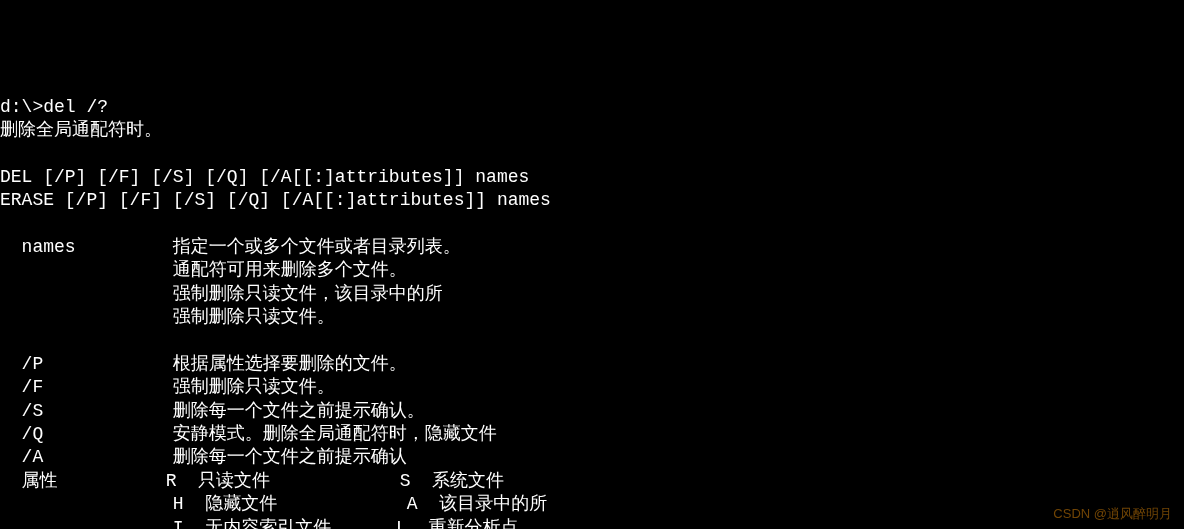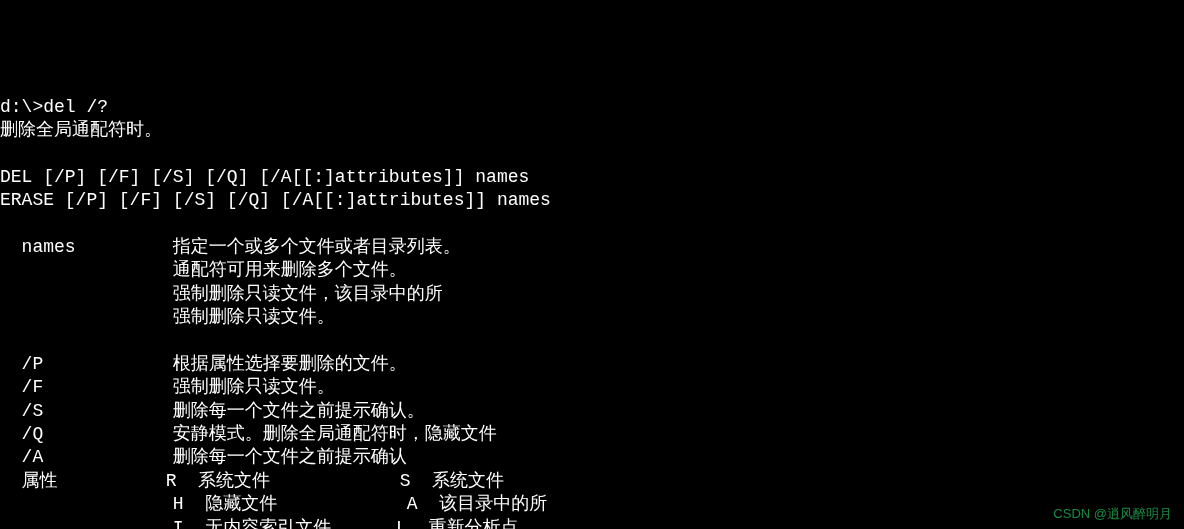--- a/index.html
+++ b/index.html
@@ -19,21 +19,21 @@
       position: relative;
       white-space: pre;
     }
     .terminal {
       padding: 2px 0;
     }
     .watermark {
       position: absolute;
       bottom: 6px;
       right: 12px;
-      color: #22c55e;
+      color: #a16207;
       font-size: 13px;
       font-family: Arial, sans-serif;
       opacity: 0.7;
     }
   </style>
 </head>
 <body>
 
 
 
@@ -46,21 +46,21 @@
 <span>  names</span>         <span>指定一个或多个文件或者目录列表。</span>
                 <span>通配符可用来删除多个文件。</span>
                 <span>强制删除只读文件，该目录中的所</span>
                 <span>强制删除只读文件。</span>
 
 <span>  /P</span>            <span>根据属性选择要删除的文件。</span>
 <span>  /F</span>            <span>强制删除只读文件。</span>
 <span>  /S</span>            <span>删除每一个文件之前提示确认。</span>
 <span>  /Q</span>            <span>安静模式。删除全局通配符时，隐藏文件</span>
 <span>  /A</span>            <span>删除每一个文件之前提示确认</span>
-<span>  属性</span>          <span>R  系统文件</span>            <span>S  系统文件</span>
+<span>  属性</span>          <span>R  只读文件</span>            <span>S  系统文件</span>
                 <span>H  隐藏文件</span>            <span>A  该目录中的所</span>
                 <span>I  无内容索引文件</span>      <span>L  重新分析点</span>
                             
 
 
 
 
 </div>
 
 <div class="watermark">CSDN @逍风醉明月</div>

